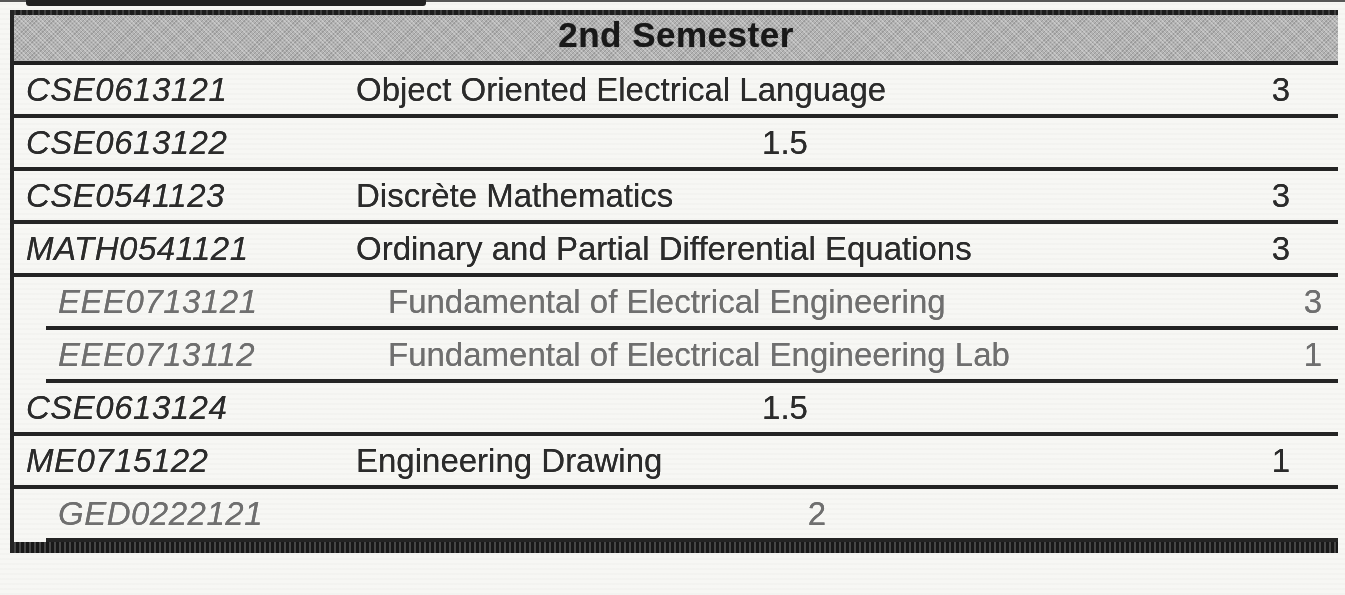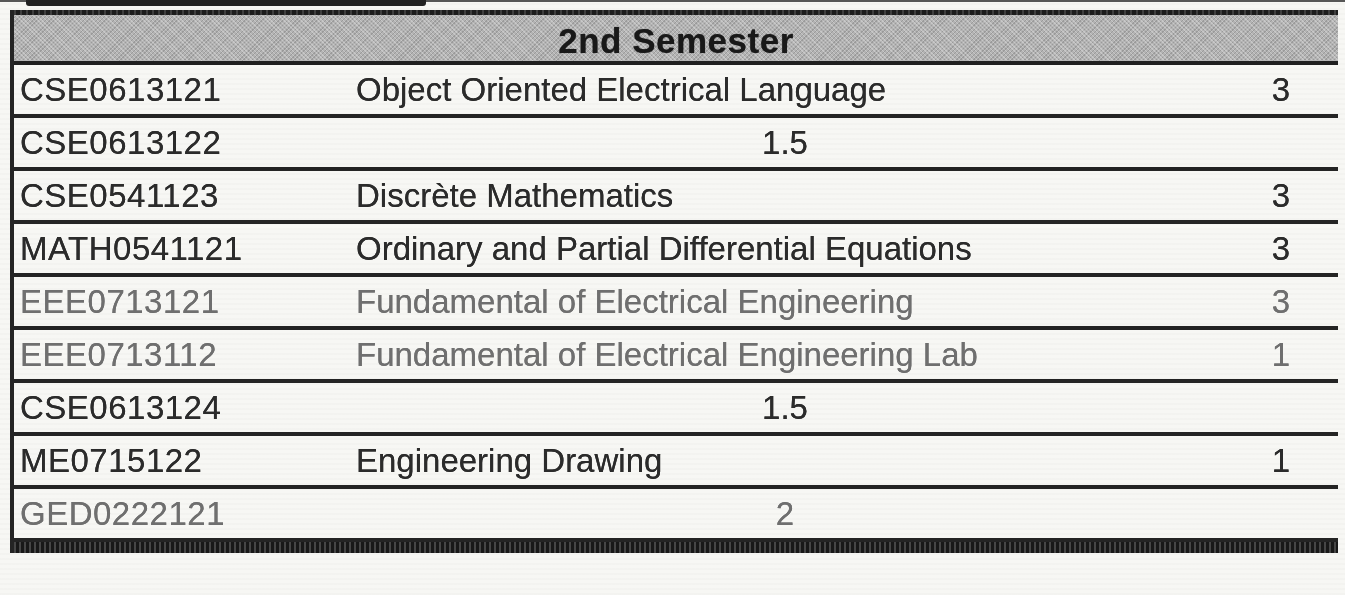--- a/index.html
+++ b/index.html
@@ -50,21 +50,21 @@
   .band-top {
     height: 5px;
     background: #1d1d1d;
     background-image: repeating-linear-gradient(90deg,
       rgba(255,255,255,0.15) 0 2px, transparent 2px 6px);
   }
 
   .header-row {
     height: 50px;
     display: flex;
-    align-items: flex-end;
+    align-items: flex-start;
     justify-content: center;
     background-color: var(--header-bg, #b3b3b3);
     background-image:
       repeating-linear-gradient(45deg,  rgba(255,255,255,0.28) 0 1px, transparent 1px 3px),
       repeating-linear-gradient(-45deg, rgba(0,0,0,0.14)       0 1px, transparent 1px 3px);
     border-bottom: 4px solid #1f1f1f;
   }
   .header-title {
     font-size: 35px;
     font-weight: bold;
@@ -77,27 +77,27 @@
     height: 53px;
     display: grid;
     grid-template-columns: 332px 878px 114px;
     align-items: center;
     border-bottom: 4px solid #242424;
     color: var(--text, #2b2b2b);
     font-size: 33px;
   }
   .row:last-child { border-bottom: none; }
 
-  .row .code  { padding-left: 6px; letter-spacing: 0.5px; white-space: nowrap; }
+  .row .code  { padding-left: 12px; letter-spacing: 0.5px; white-space: nowrap; font-style: italic; }
   .row .title { padding-left: 10px; white-space: nowrap; }
   .row .credits { text-align: center; }
 
   .row span { text-shadow: 0 0 0.6px currentColor; }
 
-  .row.faded { color: var(--faded-text, #6f6f6f); }
+  .row.faded { color: var(--faded-text, #6f6f6f); margin-left: 32px; }
   .row.faded span { text-shadow: 0 0 0.4px currentColor; }
 
   .band-bottom {
     height: 11px;
     background: #181818;
     background-image: repeating-linear-gradient(90deg,
       rgba(255,255,255,0.20) 0 2px, transparent 2px 5px);
   }
 </style>
 </head>

